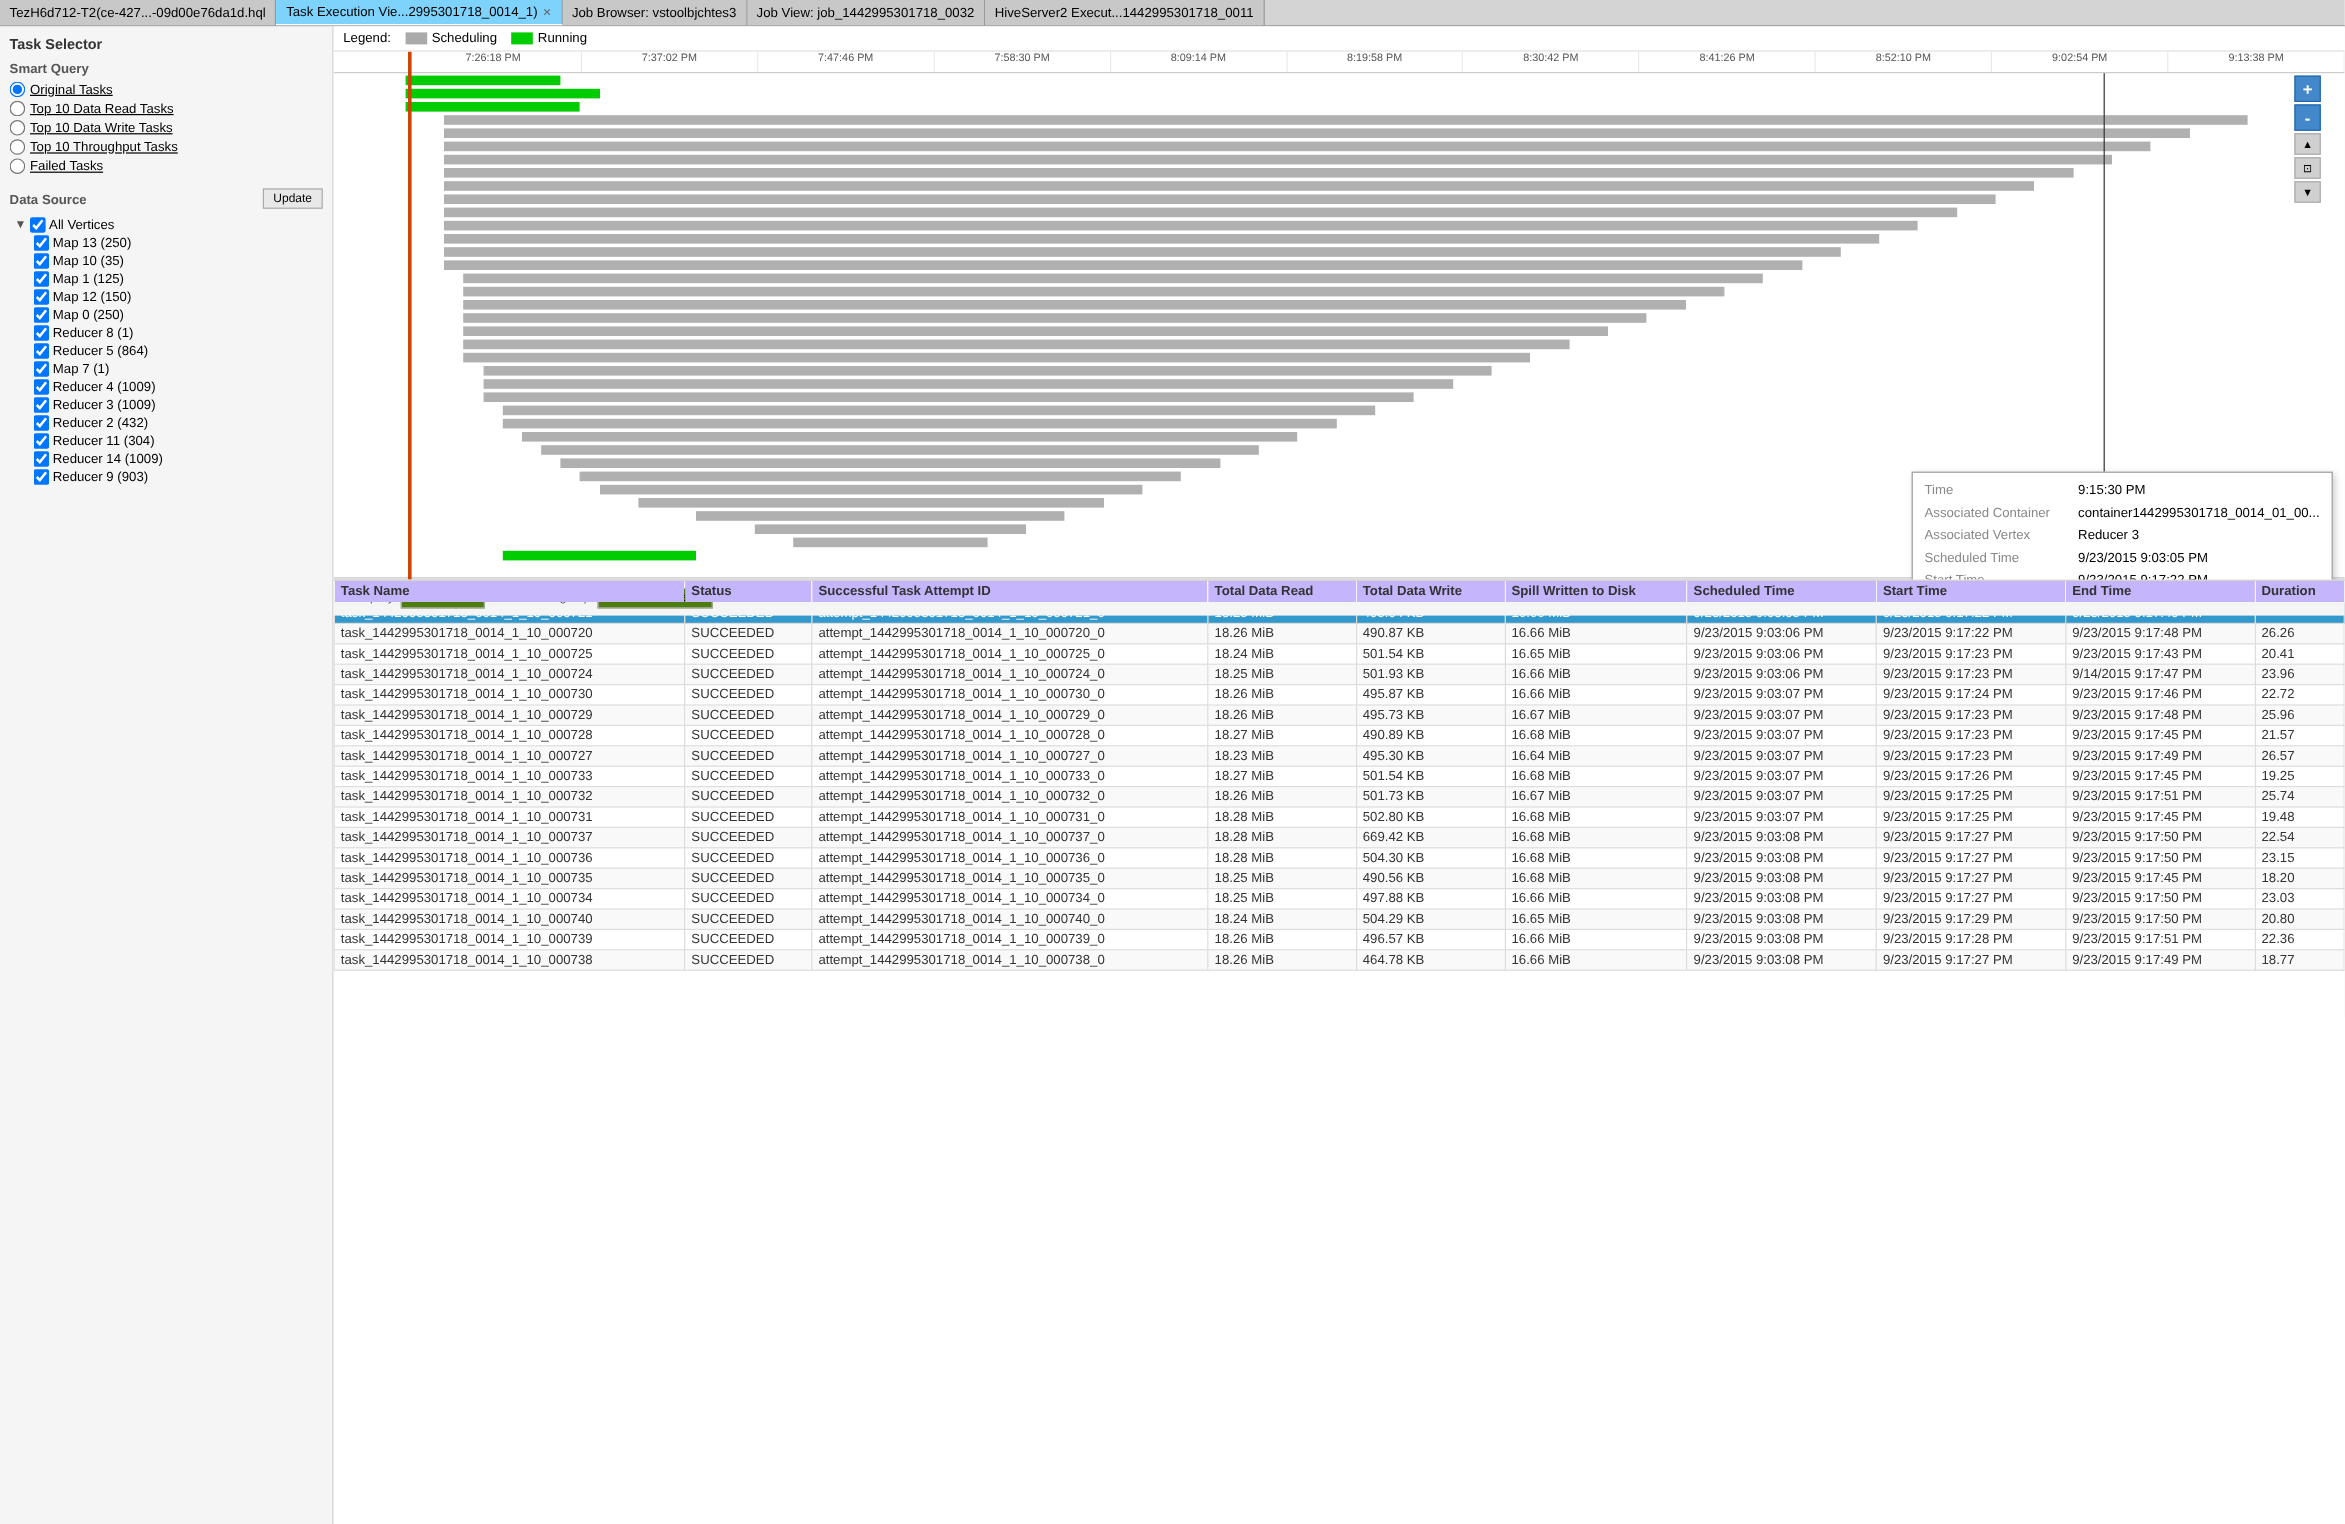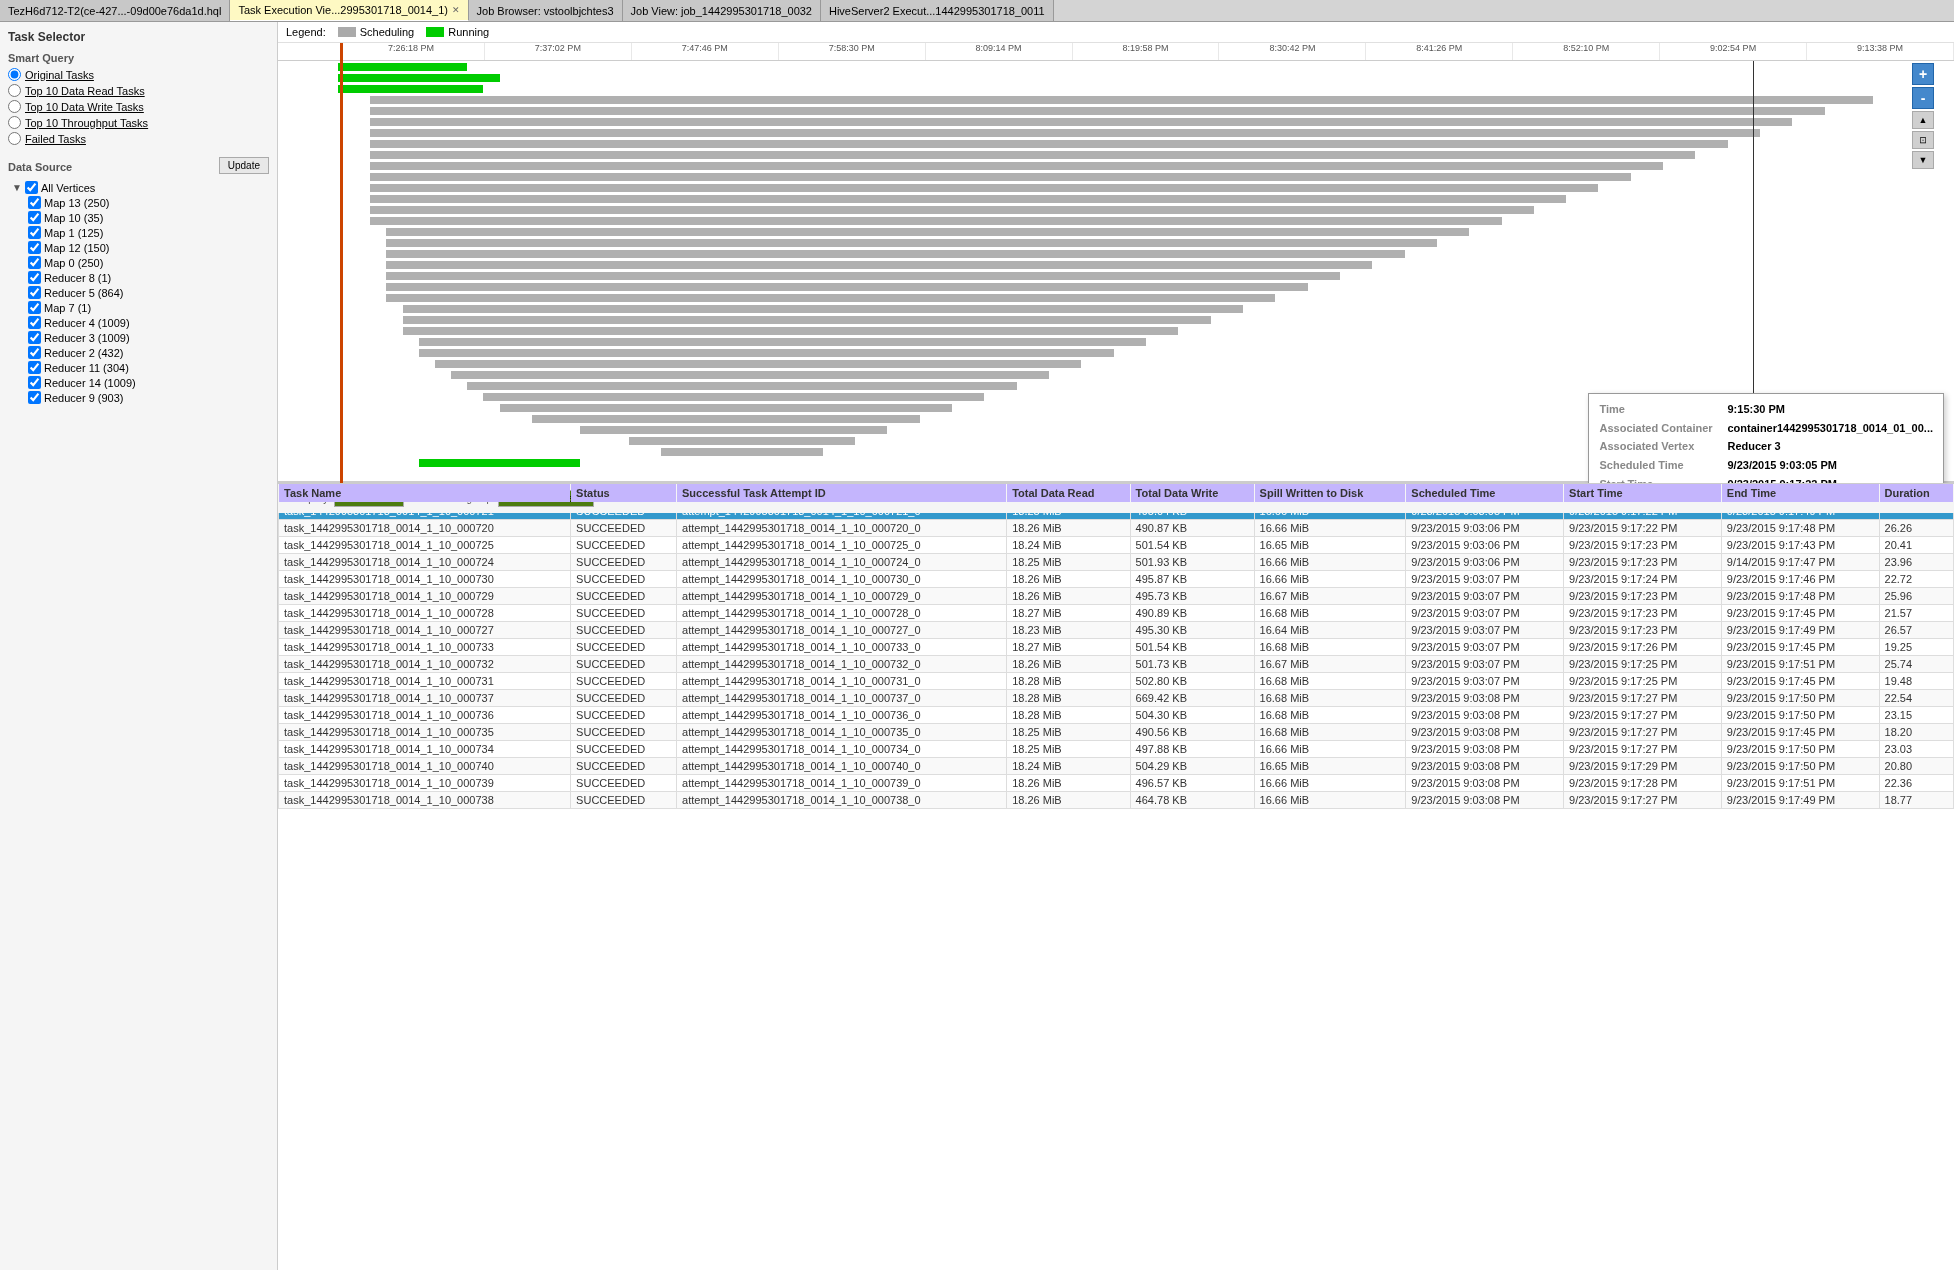--- a/index.html
+++ b/index.html
@@ -17,21 +17,21 @@
       border-right: 1px solid #999;
       background: #c8c8c8;
       cursor: pointer;
       white-space: nowrap;
       display: flex;
       align-items: center;
       gap: 4px;
       font-size: 10px;
     }
     .tab.active {
-      background: #fef9c3;
+      background: #7dd3fc;
       border-bottom: 1px solid #fff;
     }
     .tab .close-btn { color: #666; font-size: 9px; }
 
     
     .main-layout {
       display: flex;
       height: calc(1270px - 22px);
     }
 
@@ -214,21 +214,20 @@
       padding: 6px 10px;
       font-size: 10px;
       line-height: 1.7;
       z-index: 100;
       box-shadow: 2px 2px 6px rgba(0,0,0,0.2);
       min-width: 280px;
     }
     .tooltip-row {
       display: flex;
       gap: 8px;
-      font-weight: bold;
     }
     .tooltip-label { color: #888; min-width: 120px; }
     .tooltip-value { color: #000; }
 
     
     .table-container {
       flex: 1;
       overflow: auto;
       border-top: 1px solid #ccc;
     }

